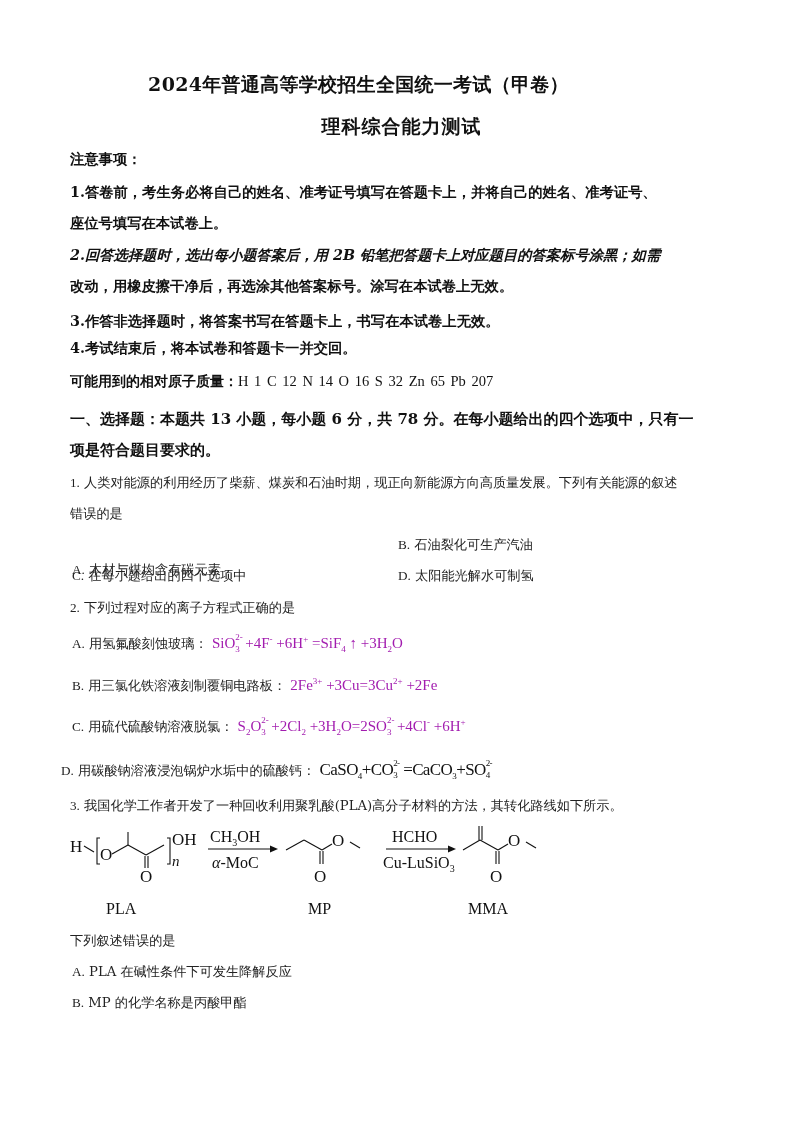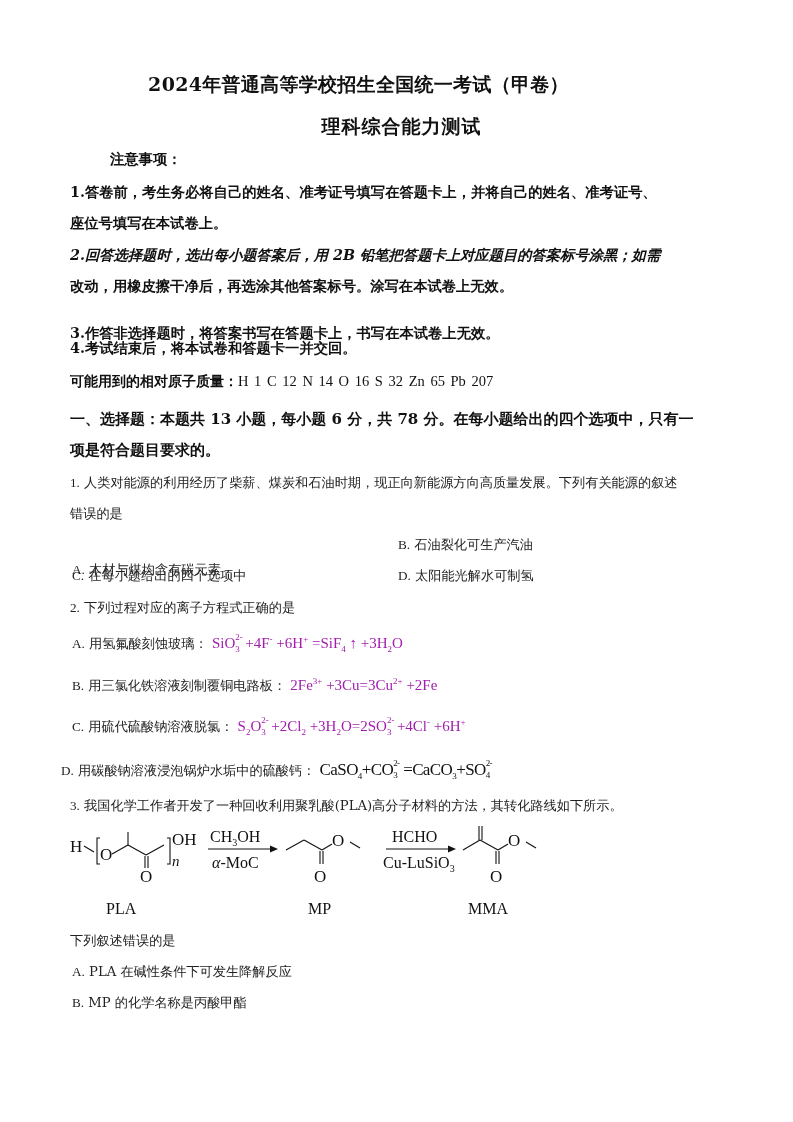--- a/index.html
+++ b/index.html
@@ -33,26 +33,26 @@
   .lat { font-family: "Liberation Serif", serif; }
   .scheme { left: 68px; top: 826px; width: 500px; height: 100px; }
   .scheme svg text { font-family: "Liberation Serif", serif; }
 </style>
 </head>
 <body>
 
 <div class="abs title1">2024年普通高等学校招生全国统一考试（甲卷）</div>
 <div class="abs title2">理科综合能力测试</div>
 
-<div class="abs notice-line" style="top:150px;margin-left:40px;">注意事项：</div>
+<div class="abs notice-line" style="top:150px;">注意事项：</div>
 <div class="abs notice-line" style="top:183px;">1.答卷前，考生务必将自己的姓名、准考证号填写在答题卡上，并将自己的姓名、准考证号、</div>
 <div class="abs notice-line" style="top:214px;">座位号填写在本试卷上。</div>
 <div class="abs notice-line" style="top:246px;font-style:italic;">2.回答选择题时，选出每小题答案后，用 2B 铅笔把答题卡上对应题目的答案标号涂黑；如需</div>
 <div class="abs notice-line" style="top:277px;">改动，用橡皮擦干净后，再选涂其他答案标号。涂写在本试卷上无效。</div>
-<div class="abs notice-line" style="top:324px;">3.作答非选择题时，将答案书写在答题卡上，书写在本试卷上无效。</div>
+<div class="abs notice-line" style="top:312px;">3.作答非选择题时，将答案书写在答题卡上，书写在本试卷上无效。</div>
 <div class="abs notice-line" style="top:339px;">4.考试结束后，将本试卷和答题卡一并交回。</div>
 
 <div class="abs mass-line">
   <span class="mass-label">可能用到的相对原子质量：</span><span class="mass-vals">H 1  C 12  N 14  O 16  S 32  Zn 65  Pb 207</span>
 </div>
 
 <div class="abs section" style="top:410px;">一、选择题：本题共 13 小题，每小题 6 分，共 78 分。在每小题给出的四个选项中，只有一</div>
 <div class="abs section" style="top:441px;">项是符合题目要求的。</div>
 
 <div class="abs q" style="top:474px;">

